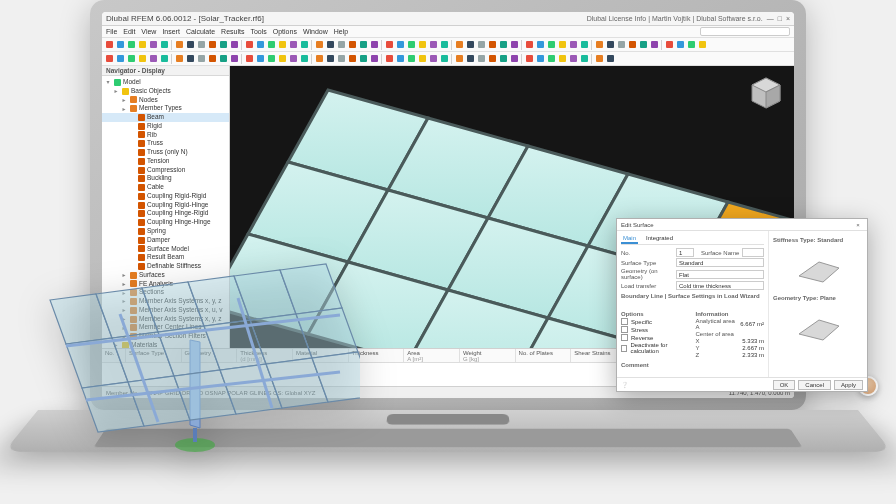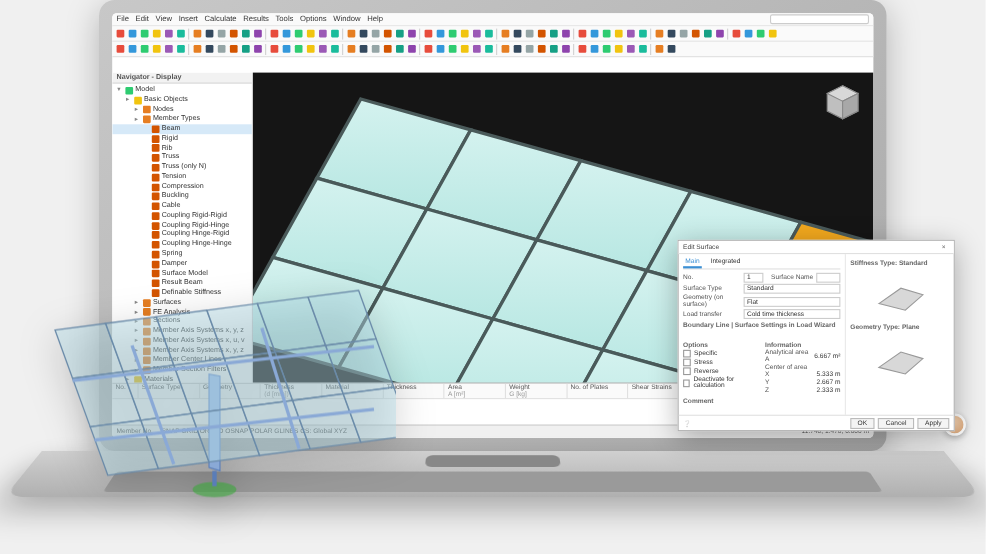--- a/index.html
+++ b/index.html
@@ -78,20 +78,29 @@
 
   .avatar { position:absolute; right:18px; bottom:108px; width:20px; height:20px; border-radius:50%; background:radial-gradient(circle at 35% 30%, #ffe0c0, #d8a070); border:2px solid #fff; box-shadow:0 2px 6px rgba(0,0,0,.3); z-index:4; }
 </style>
 </head>
 <body>
 
 <div class="laptop">
   <div class="screen-bezel">
     <div class="screen">
 
+      <div class="titlebar">
+        <span>Dlubal RFEM 6.06.0012 - [Solar_Tracker.rf6]</span>
+        <div class="right">
+          <span>Dlubal License Info | Martin Vojtík | Dlubal Software s.r.o.</span>
+          <span>—</span>
+          <span>□</span>
+          <span>×</span>
+        </div>
+      </div>
 
       <div class="menubar">
         <span>File</span>
         <span>Edit</span>
         <span>View</span>
         <span>Insert</span>
         <span>Calculate</span>
         <span>Results</span>
         <span>Tools</span>
         <span>Options</span>

